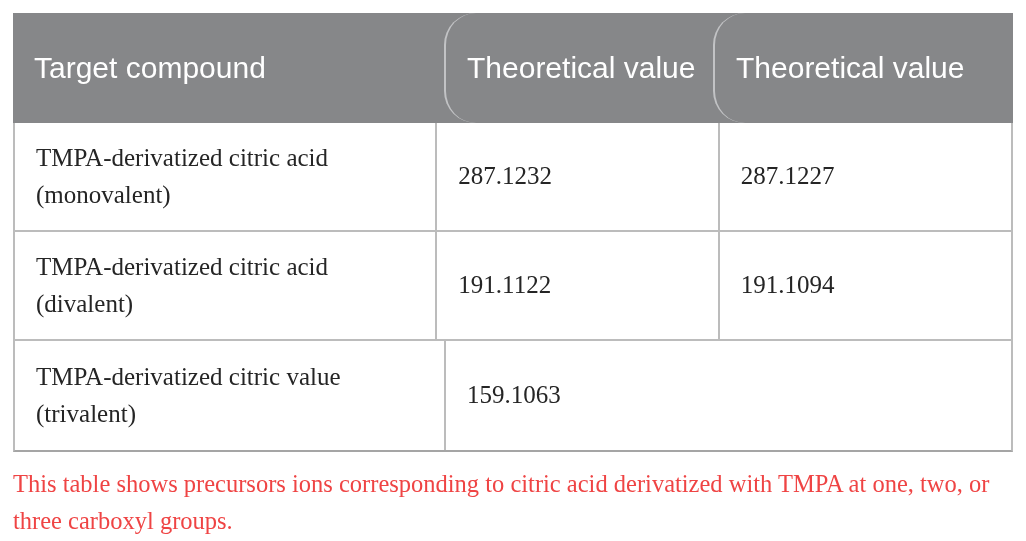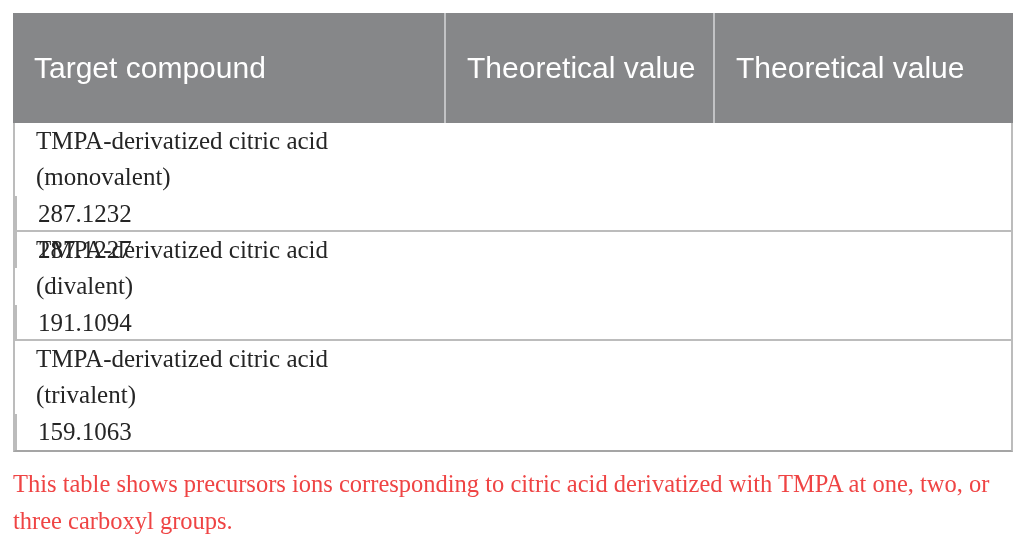--- a/index.html
+++ b/index.html
@@ -29,36 +29,36 @@
   .th {
     display: flex;
     align-items: center;
     color: #ffffff;
     font-family: "Liberation Sans", sans-serif;
     font-size: 30px;
     line-height: 1.27;
     font-weight: normal;
     padding-left: 21px;
     padding-right: 12px;
+    border-radius: 32px;
   }
   .th-1 { width: 431px; }
   .th-2 { width: 269px; border-left: 2px solid #c2c3c5; }
   .th-3 { width: 300px; border-left: 2px solid #c2c3c5; }
   
   .tbody {
     width: 1000px;
     border-left: 2px solid #bcbcbc;
     border-right: 2px solid #bcbcbc;
     border-bottom: 2px solid #a5a5a5;
   }
   .tr {
     display: flex;
     height: 109px;
     border-bottom: 2px solid #bcbcbc;
-    flex-direction: column;
   }
   .tr:last-child { border-bottom: none; }
   .td {
     display: flex;
     align-items: center;
     font-family: "Liberation Serif", serif;
     font-size: 25px;
     line-height: 1.45;
     color: #252525;
     padding-left: 21px;
@@ -107,28 +107,31 @@
         </div>
         <div class="td td-3">
           <span>287.1227</span>
         </div>
       </div>
 
       <div class="tr">
         <div class="td td-1">
           <span>TMPA-derivatized citric acid (divalent)</span>
         </div>
+        <div class="td td-2">
+          <span>191.1122</span>
+        </div>
         <div class="td td-3">
           <span>191.1094</span>
         </div>
       </div>
 
       <div class="tr">
         <div class="td td-1">
-          <span>TMPA-derivatized citric acid (trivalent)</span>
+          <span>TMPA-derivatized citric value (trivalent)</span>
         </div>
         <div class="td td-2">
           <span>159.1063</span>
         </div>
       </div>
 
     </div>
   </div>
 
   <div class="caption">This table shows precursors ions corresponding to citric acid derivatized with TMPA at one, two, or three carboxyl groups.</div>

